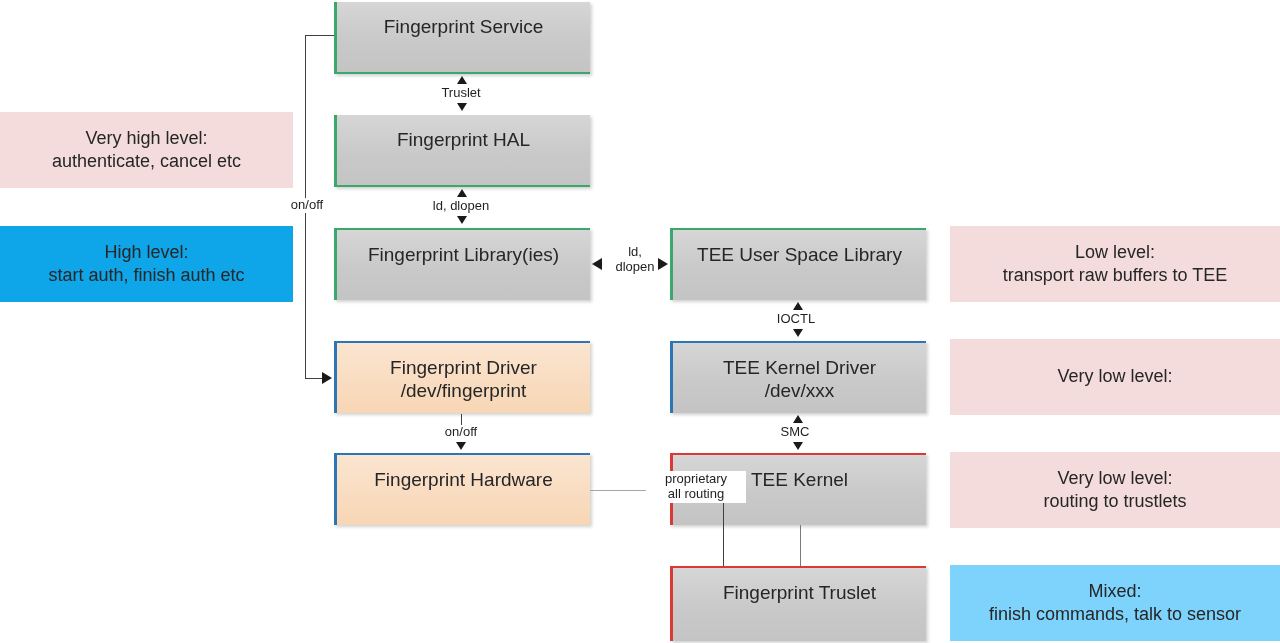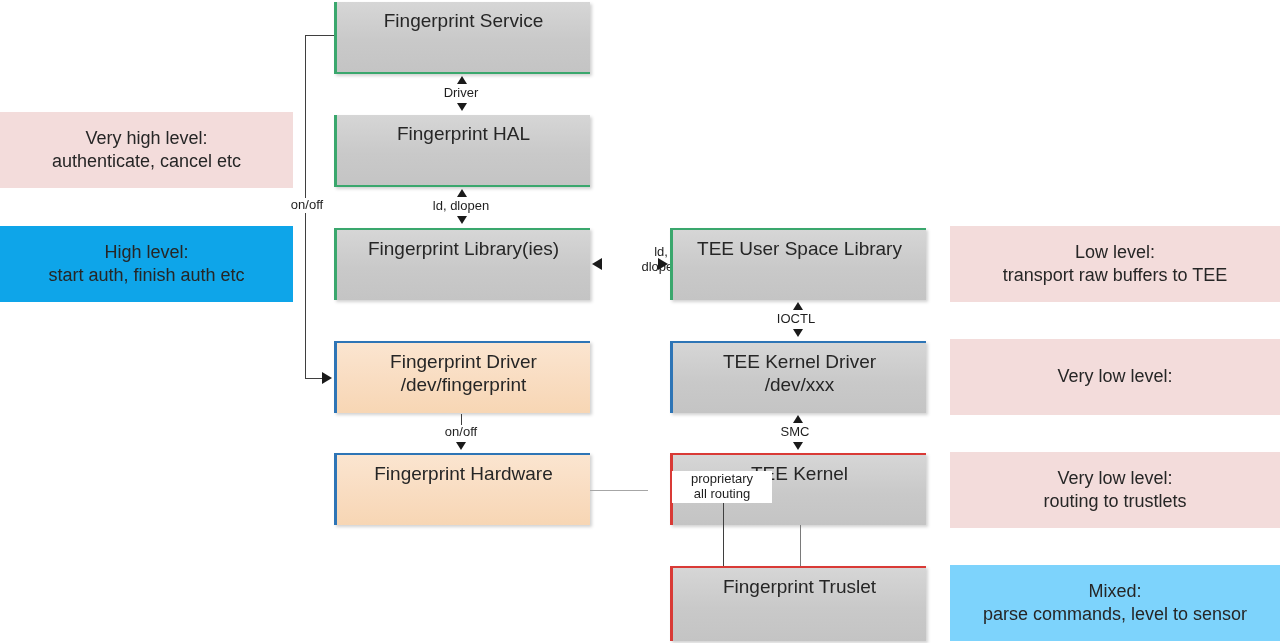--- a/index.html
+++ b/index.html
@@ -21,21 +21,21 @@
     height: 643px;
   }
 
   
   .node {
     position: absolute;
     box-sizing: border-box;
     display: flex;
     align-items: flex-start;
     justify-content: center;
-    padding-top: 7px;
+    padding-top: 13px;
     font-size: 19px;
     line-height: 1.22;
     text-align: center;
     color: #262626;
     background: linear-gradient(180deg, #d6d6d6 0%, #c9c9c9 55%, #c4c4c4 100%);
     box-shadow: 2px 2px 3px rgba(0,0,0,0.18);
   }
   .node .label { display: block; }
 
   
@@ -107,21 +107,21 @@
 
   .edge-label {
     position: absolute;
     font-size: 13px;
     line-height: 1.15;
     color: #1f1f1f;
     text-align: center;
     white-space: nowrap;
     background: #ffffff;
   }
-  .edge-label.two-line { white-space: normal; margin-left: 26px; }
+  .edge-label.two-line { white-space: normal; }
   .edge-label.boxed {
     background: #ffffff;
     padding: 1px 3px;
     z-index: 5;
   }
 </style>
 </head>
 <body>
 
 <div id="canvas">
@@ -145,37 +145,37 @@
     <span>Very low level:</span>
   </div>
 
   <div class="side-label side-pink" style="left:950px; top:452px; width:330px; height:76px;">
     <span>Very low level:</span>
     <span>routing to trustlets</span>
   </div>
 
   <div class="side-label side-blue" style="left:950px; top:565px; width:330px; height:76px;">
     <span>Mixed:</span>
-    <span>parse commands, level to sensor</span>
+    <span>finish commands, talk to sensor</span>
   </div>
 
   <div class="hline" style="left:305px; top:35px; width:30px;"></div>
 
   <div class="vline" style="left:305px; top:35px; height:343px;"></div>
 
   <div class="hline" style="left:305px; top:378px; width:20px;"></div>
   <div class="arrow right" style="left:322px; top:372px;"></div>
   <div class="edge-label" style="left:286px; top:198px; width:42px;">on/off</div>
 
   <div class="node accent-green-lb" style="left:334px; top:2px; width:256px; height:72px;">
     <span class="label">Fingerprint Service</span>
   </div>
 
   <div class="arrow up" style="left:457px; top:76px;"></div>
-  <div class="edge-label" style="left:431px; top:86px; width:60px;">Driver</div>
+  <div class="edge-label" style="left:431px; top:86px; width:60px;">Truslet</div>
   <div class="arrow down" style="left:457px; top:103px;"></div>
 
   <div class="node accent-green-lb" style="left:334px; top:115px; width:256px; height:72px;">
     <span class="label">Fingerprint HAL</span>
   </div>
 
   <div class="arrow up" style="left:457px; top:189px;"></div>
   <div class="edge-label" style="left:416px; top:199px; width:90px;">ld, dlopen</div>
   <div class="arrow down" style="left:457px; top:216px;"></div>
 

